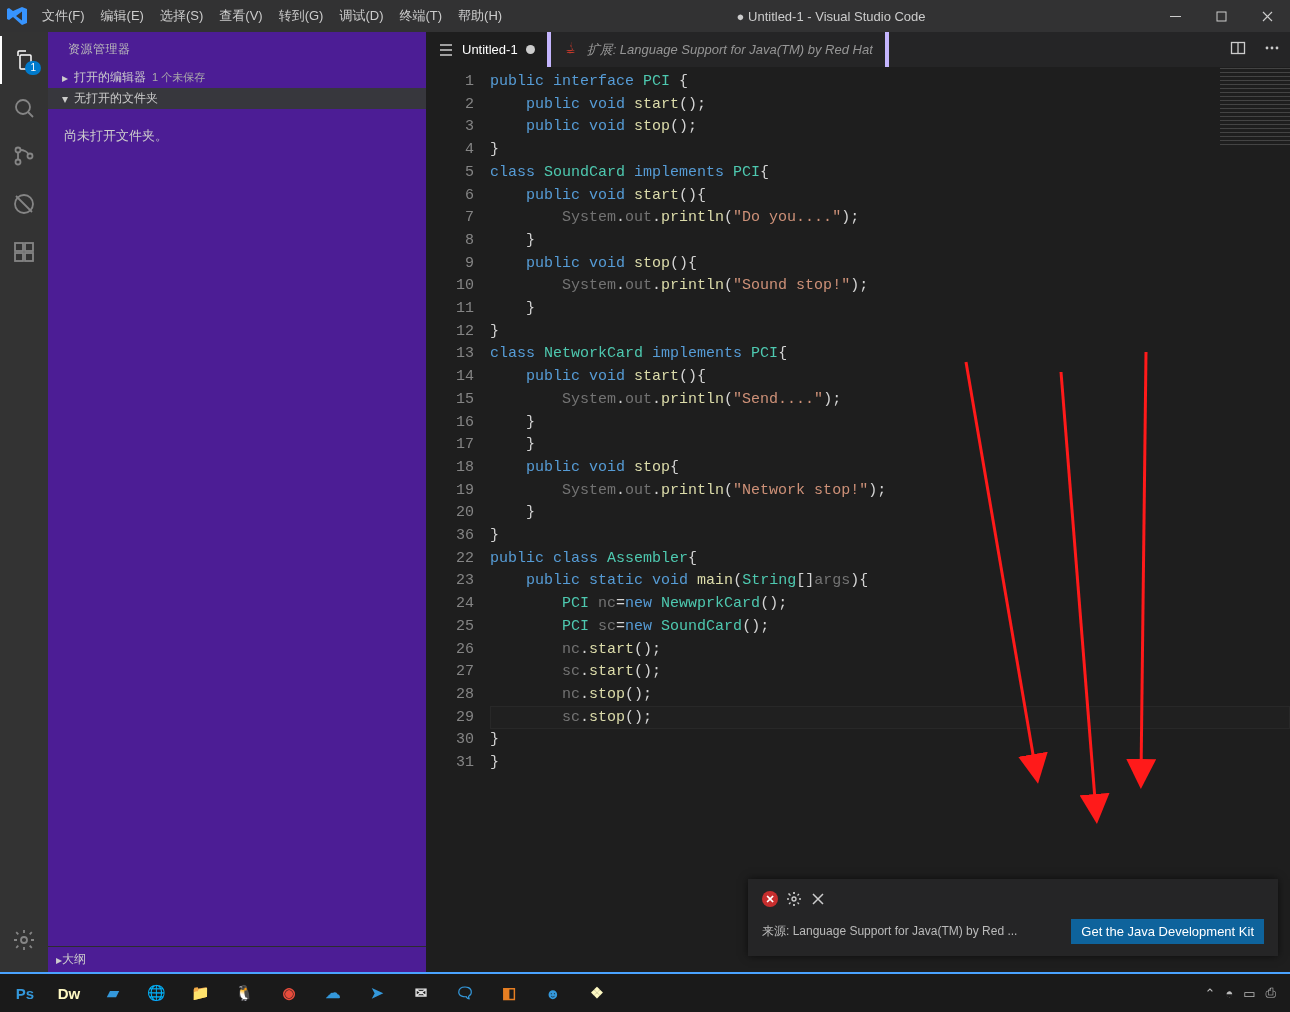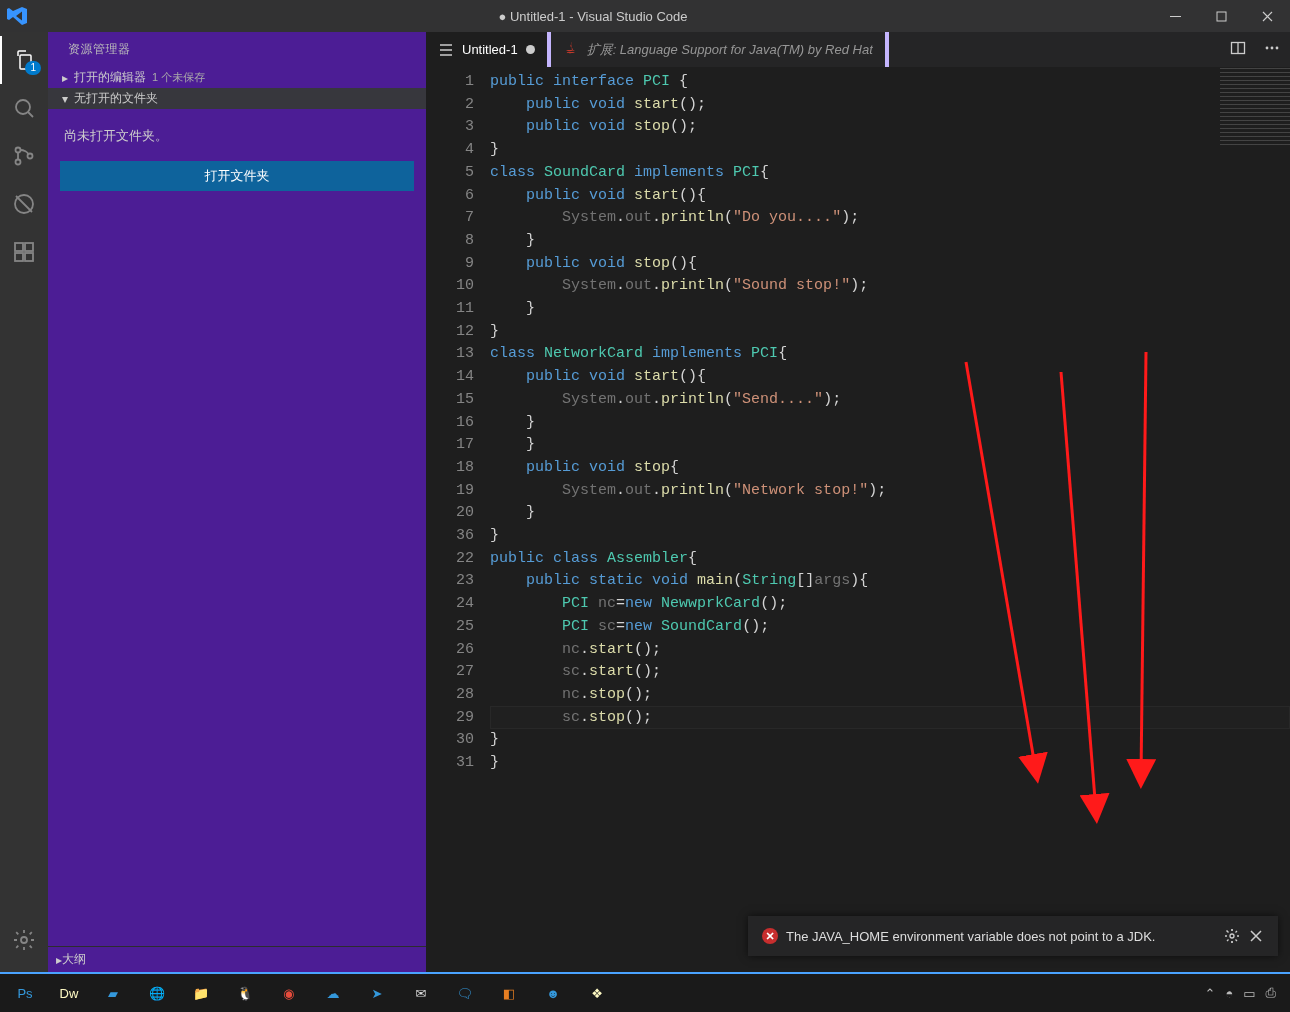--- a/index.html
+++ b/index.html
@@ -66,41 +66,51 @@
   .notification .row1 { display: flex; align-items: center; gap: 8px; }
   .notification .err { width: 16px; height: 16px; background: #c72e2e; border-radius: 50%; display: inline-flex; align-items: center; justify-content: center; color: #fff; font-size: 11px; font-weight: bold; flex: none; }
   .notification .msg { flex: 1; color: #ddd; }
   .notification .row2 { display: flex; align-items: center; margin-top: 12px; gap: 10px; }
   .notification .src { color: #bbb; font-size: 12px; flex: 1; overflow: hidden; white-space: nowrap; text-overflow: ellipsis; }
   .notification .action { background: #0e639c; color: #fff; padding: 5px 10px; font-size: 13px; border: none; }
   .notification .ctl { color: #ccc; display: inline-flex; }
 
   
   .taskbar { position: absolute; left: 0; right: 0; bottom: 0; height: 40px; background: #1a1a1a; border-top: 2px solid #4aa3ff; display: flex; align-items: center; padding: 0 4px; gap: 2px; }
-  .tbi { width: 42px; height: 36px; display: flex; align-items: center; justify-content: center; color: #ddd; font-size: 13px; }
+  .tbi { width: 42px; height: 36px; display: flex; align-items: center; justify-content: center; color: #ddd; font-size: 15px; font-weight: bold; }
   .tbi.red { color: #e74c3c; }
   .tbi.blue { color: #3498db; }
   .tbi.green { color: #fef9c3; }
   .tbi.orange { color: #e67e22; }
   .tray { margin-left: auto; display: flex; align-items: center; gap: 10px; color: #bbb; padding-right: 10px; }
 
   .arrows { position: absolute; pointer-events: none; }
 
   svg.icon { width: 24px; height: 24px; }
   .tab svg.icon, .section svg.icon, .actions svg.icon, .notification svg.icon { width: 16px; height: 16px; }
 </style>
 </head>
 <body>
 
 <div class="titlebar">
   <div class="logo">
     <svg class="icon" viewBox="0 0 24 24" fill="currentColor">
         <path d="M17 3l5 2v14l-5 2-9-8-4 3-2-1V5l2-1 4 3 9-4zm0 4.5L11 12l6 4.5v-9z"></path>
       </svg>
   </div>
+  <div class="menus" id="menus">
+      <div class="menu-item">文件(F)</div>
+      <div class="menu-item">编辑(E)</div>
+      <div class="menu-item">选择(S)</div>
+      <div class="menu-item">查看(V)</div>
+      <div class="menu-item">转到(G)</div>
+      <div class="menu-item">调试(D)</div>
+      <div class="menu-item">终端(T)</div>
+      <div class="menu-item">帮助(H)</div>
+    </div>
   <div class="title">● Untitled-1 - Visual Studio Code</div>
   <div class="wincontrols">
     <div class="wc">
         <svg width="11" height="11" viewBox="0 0 11 11">
           <rect y="5" width="11" height="1" fill="currentColor"></rect>
         </svg>
       </div>
     <div class="wc">
         <svg width="11" height="11" viewBox="0 0 11 11">
           <rect x="1" y="1" width="9" height="9" fill="none" stroke="currentColor"></rect>
@@ -166,21 +176,20 @@
       <span class="chev">▸</span>
       <span>打开的编辑器</span>
       <span class="tag">1 个未保存</span>
     </div>
     <div class="section selected">
       <span class="chev">▾</span>
       <span>无打开的文件夹</span>
     </div>
     <div class="body">
       <div class="hint">尚未打开文件夹。</div>
-      <button class="open-btn">打开文件夹</button>
     </div>
     <div class="outline">
       <span class="chev">▸</span>
       <span>大纲</span>
     </div>
   </div>
 
   <div class="editor">
     <div class="tabs">
       <div class="tab active">
@@ -258,33 +267,36 @@
       <line x1="540" y1="330" x2="610" y2="740" stroke="#ff1a1a" stroke-width="3" marker-end="url(#ah)"></line>
       <line x1="635" y1="340" x2="670" y2="780" stroke="#ff1a1a" stroke-width="3" marker-end="url(#ah)"></line>
       <line x1="720" y1="320" x2="715" y2="745" stroke="#ff1a1a" stroke-width="3" marker-end="url(#ah)"></line>
     </svg>
   </div>
 </div>
 
 <div class="notification">
   <div class="row1">
     <span class="err">✕</span>
-    <span class="msg">The JAVA_HOME environment variable does not point to a JDK.</span>
     <span class="ctl">
         <svg class="icon" viewBox="0 0 16 16" fill="none" stroke="currentColor" stroke-width="1.3">
           <circle cx="8" cy="8" r="2"></circle>
           <path d="M8 1v2M8 13v2M2.5 2.5l1.4 1.4M12.1 ả"></path>
           <path d="M8 1v2M8 13v2M1 8h2M13 8h2M3 3l1.5 1.5M11.5 11.5L13 13M3 13l1.5-1.5M11.5 4.5L13 3"></path>
         </svg>
       </span>
     <span class="ctl">
         <svg class="icon" viewBox="0 0 16 16">
           <path d="M3 3l10 10M13 3L3 13" stroke="currentColor" stroke-width="1.5"></path>
         </svg>
       </span>
+  </div>
+  <div class="row2">
+    <span class="src">来源: Language Support for Java(TM) by Red ...</span>
+    <button class="action">Get the Java Development Kit</button>
   </div>
 </div>
 
 <div class="taskbar">
   <div class="tbi blue">Ps</div>
   <div class="tbi green">Dw</div>
   <div class="tbi blue">▰</div>
   <div class="tbi blue">🌐</div>
   <div class="tbi orange">📁</div>
   <div class="tbi">🐧</div>

